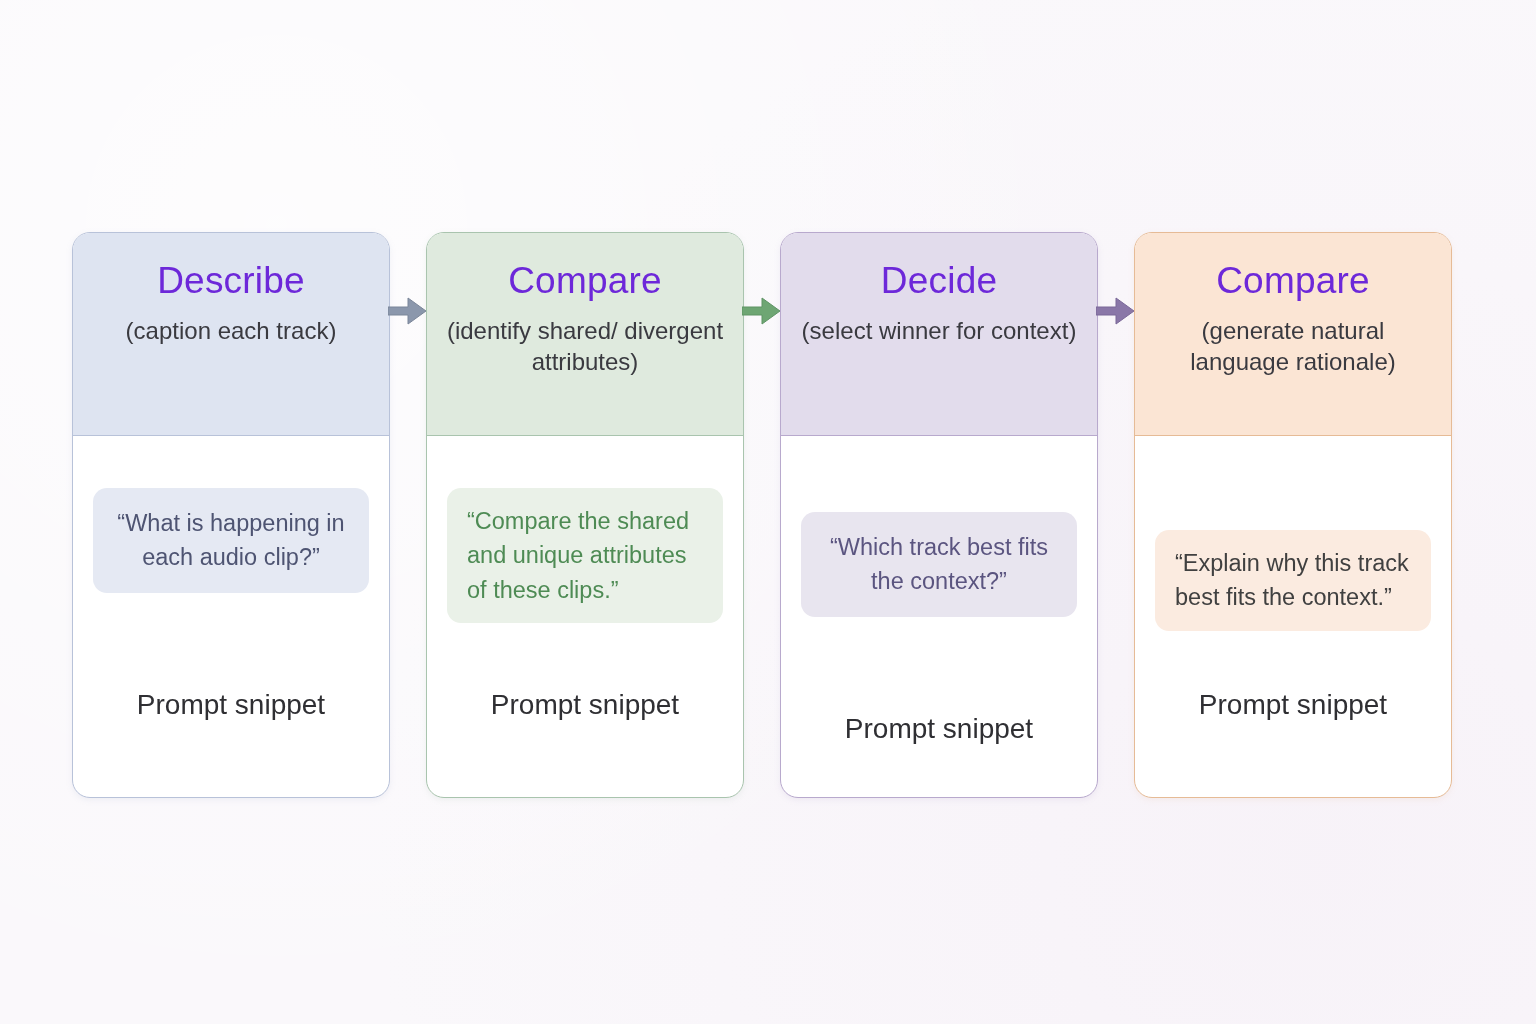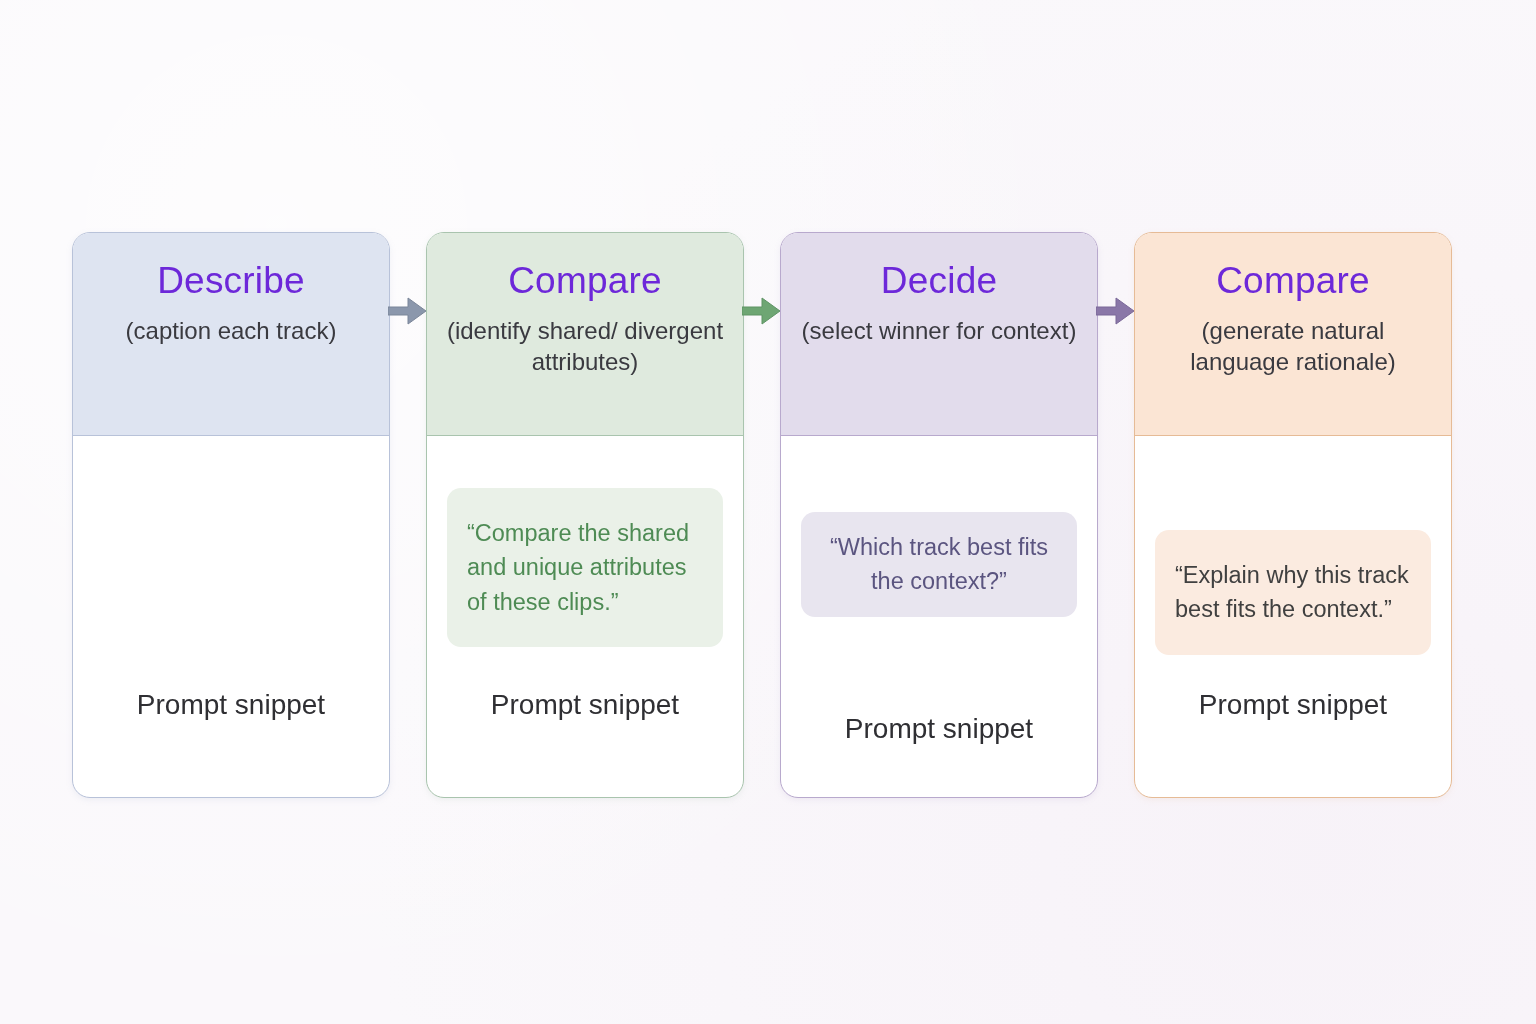--- a/index.html
+++ b/index.html
@@ -126,21 +126,21 @@
   .card.c-purple { border: 1.6px solid #b8a9cd; box-shadow: 0 2px 6px rgba(165,150,190,0.13); gap: 24px; }
   .card.c-purple .card-header { background: #e2dcec; border-bottom: 1.6px solid #b8a9cd; }
   .card.c-purple .snippet { background: #e8e5ef; color: #5b5580; }
 
   .card.c-orange { border: 1.6px solid #e6bb96; box-shadow: 0 2px 6px rgba(225,180,140,0.13); }
   .card.c-orange .card-header { background: #fbe5d4; border-bottom: 1.6px solid #e6bb96; }
   .card.c-orange .snippet { background: #fbebe0; color: #404040; margin-top: 42px; }
 
   
   .card.c-green .snippet,
-  .card.c-orange .snippet { padding: 28px 20px; }
+  .card.c-orange .snippet { padding: 16px 20px; }
 
   
   .connector {
     flex: 0 0 36px;
     height: 566px;
     position: relative;
   }
 
   .connector svg {
     position: absolute;
@@ -155,20 +155,23 @@
 <div class="paper-grain"></div>
 
 <div class="flow">
 
   <div class="card c-blue">
     <div class="card-header">
       <div class="card-title">Describe</div>
       <div class="card-sub">(caption each track)</div>
     </div>
     <div class="card-body">
+      <div class="snippet-wrap">
+        <div class="snippet" style="text-align:center;">“What is happening in each audio clip?”</div>
+      </div>
       <div class="caption">Prompt snippet</div>
     </div>
   </div>
 
   <div class="connector">
     <svg width="40" height="34" viewBox="0 0 40 34">
       <path d="M0 13 H20 V4 L38 17 L20 30 V21 H0 Z" fill="#8b97ac" stroke="#7b8699" stroke-width="1"></path>
     </svg>
   </div>
 

